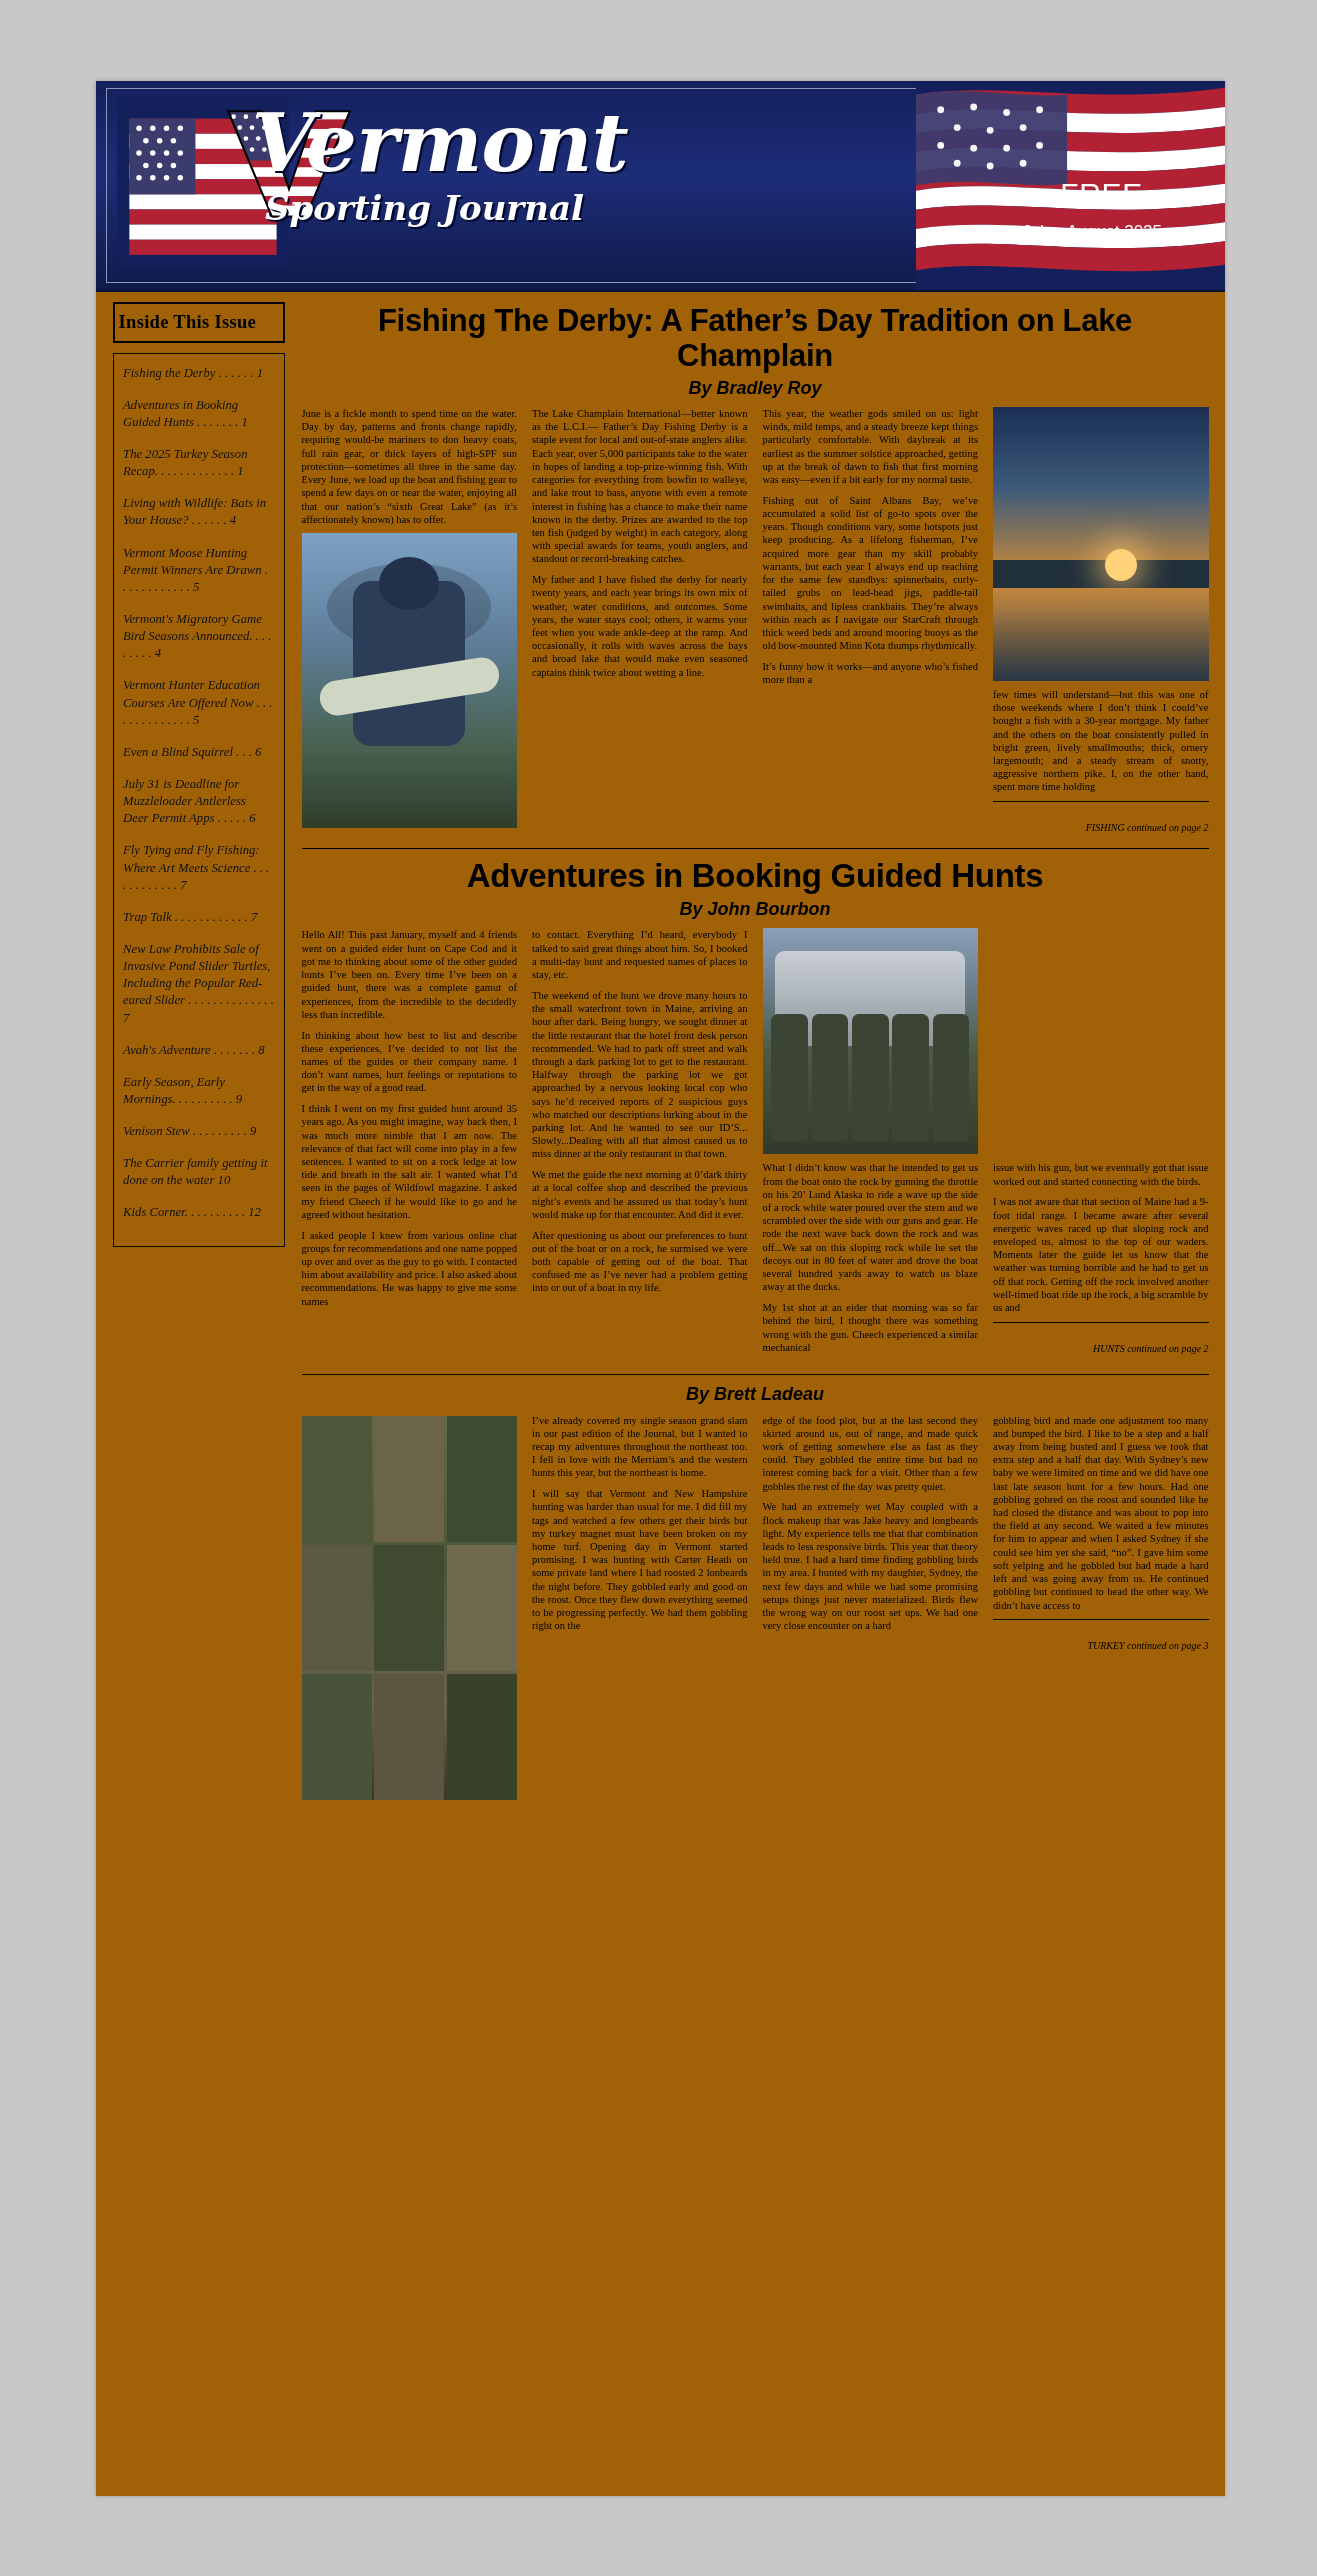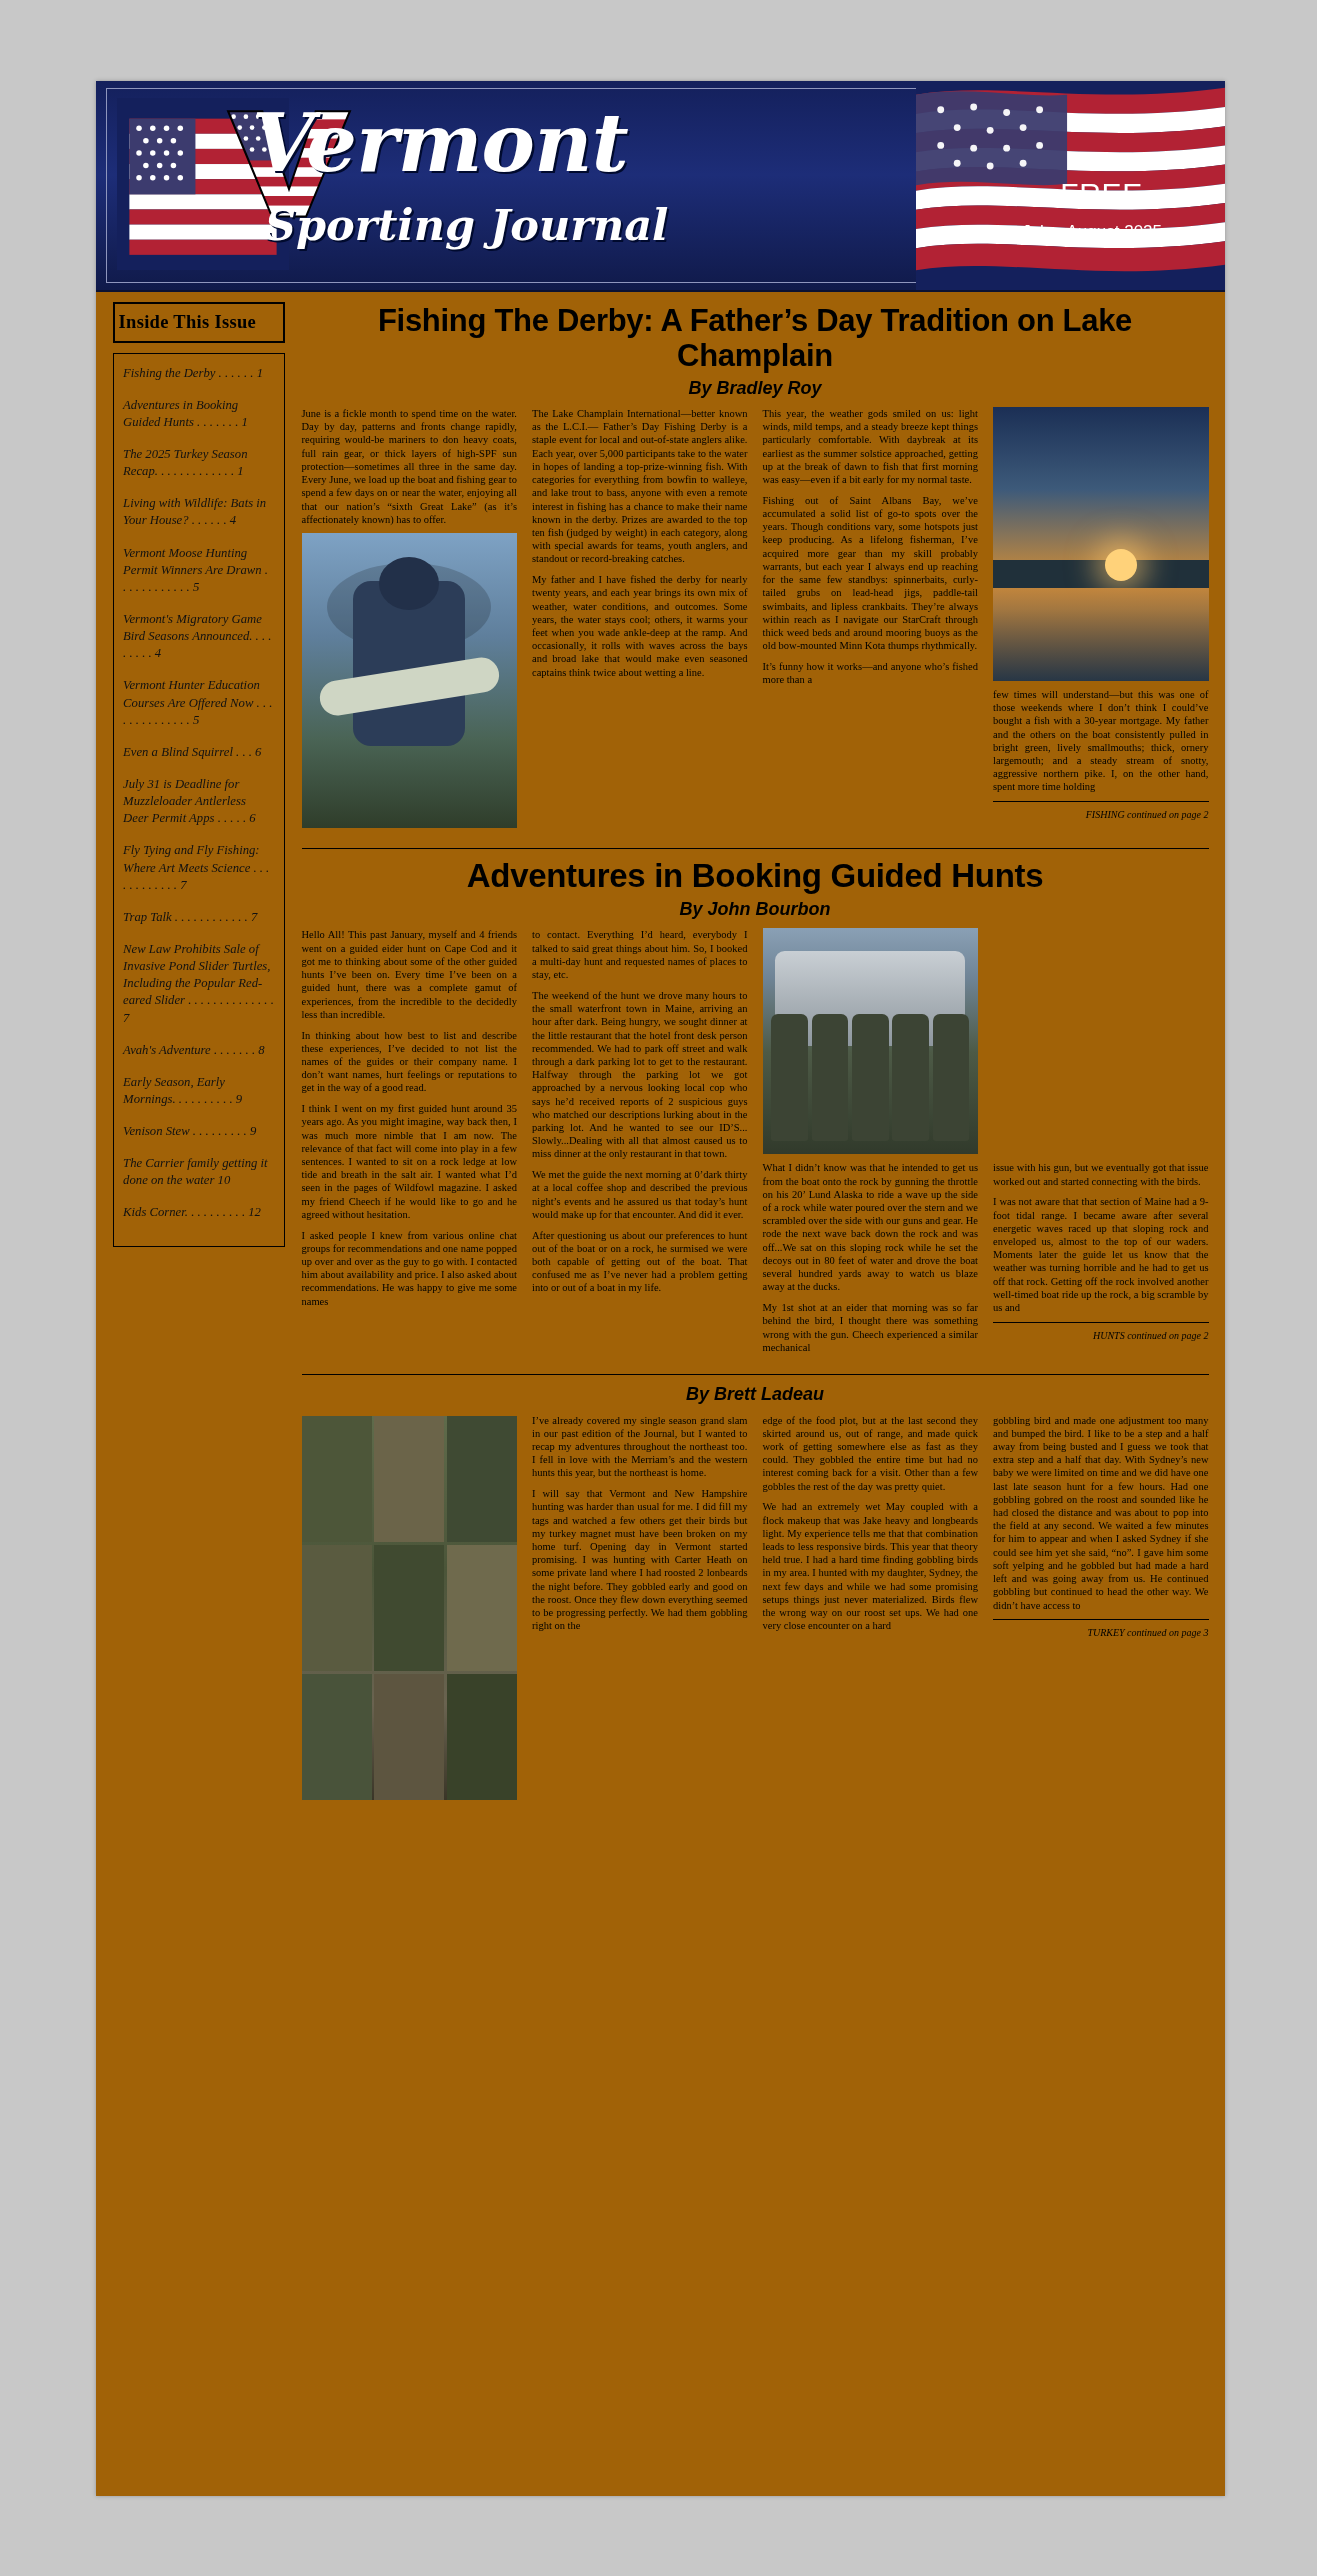--- a/index.html
+++ b/index.html
@@ -63,25 +63,25 @@
     line-height: 1.0;
     color: #ffffff;
     letter-spacing: -0.7px;
     text-shadow: 2.1px 2.1px 0 #000a2e;
     margin: 0 0 0 36px;
   }
   .vj-sub {
     font-family: "DejaVu Serif", serif;
     font-style: italic;
     font-weight: bold;
-    font-size: 43px;
+    font-size: 34px;
     line-height: 1.0;
     color: #ffffff;
     text-shadow: 2.1px 2.1px 0 #000a2e;
-    margin: 21px 0 0 49px;
+    margin: 8px 0 0 49px;
   }
   .free {
     position: absolute;
     right: 82px; top: 96px;
     color: #fff;
     font-family: "Liberation Sans", sans-serif;
     font-size: 30px;
     letter-spacing: 0.7px;
   }
   .issue-date {
@@ -157,21 +157,21 @@
     font-style: italic;
     text-align: center;
     font-size: 18px;
     margin: 0 0 8.2px 0;
   }
   .continued {
     text-align: right;
     font-style: italic;
     font-size: 10px;
     border-top: 1px solid #000;
-    padding-top: 7px;
+    padding-top: 20px;
     margin-top: 4.1px;
   }
   .article { margin-bottom: 12.3px; }
   .rule { border: 0; border-top: 1.4px solid #000; margin: 5.5px 0 9.6px 0; }
 
   
   .photo {
     background: #5c6b52;
     position: relative;
     overflow: hidden;

